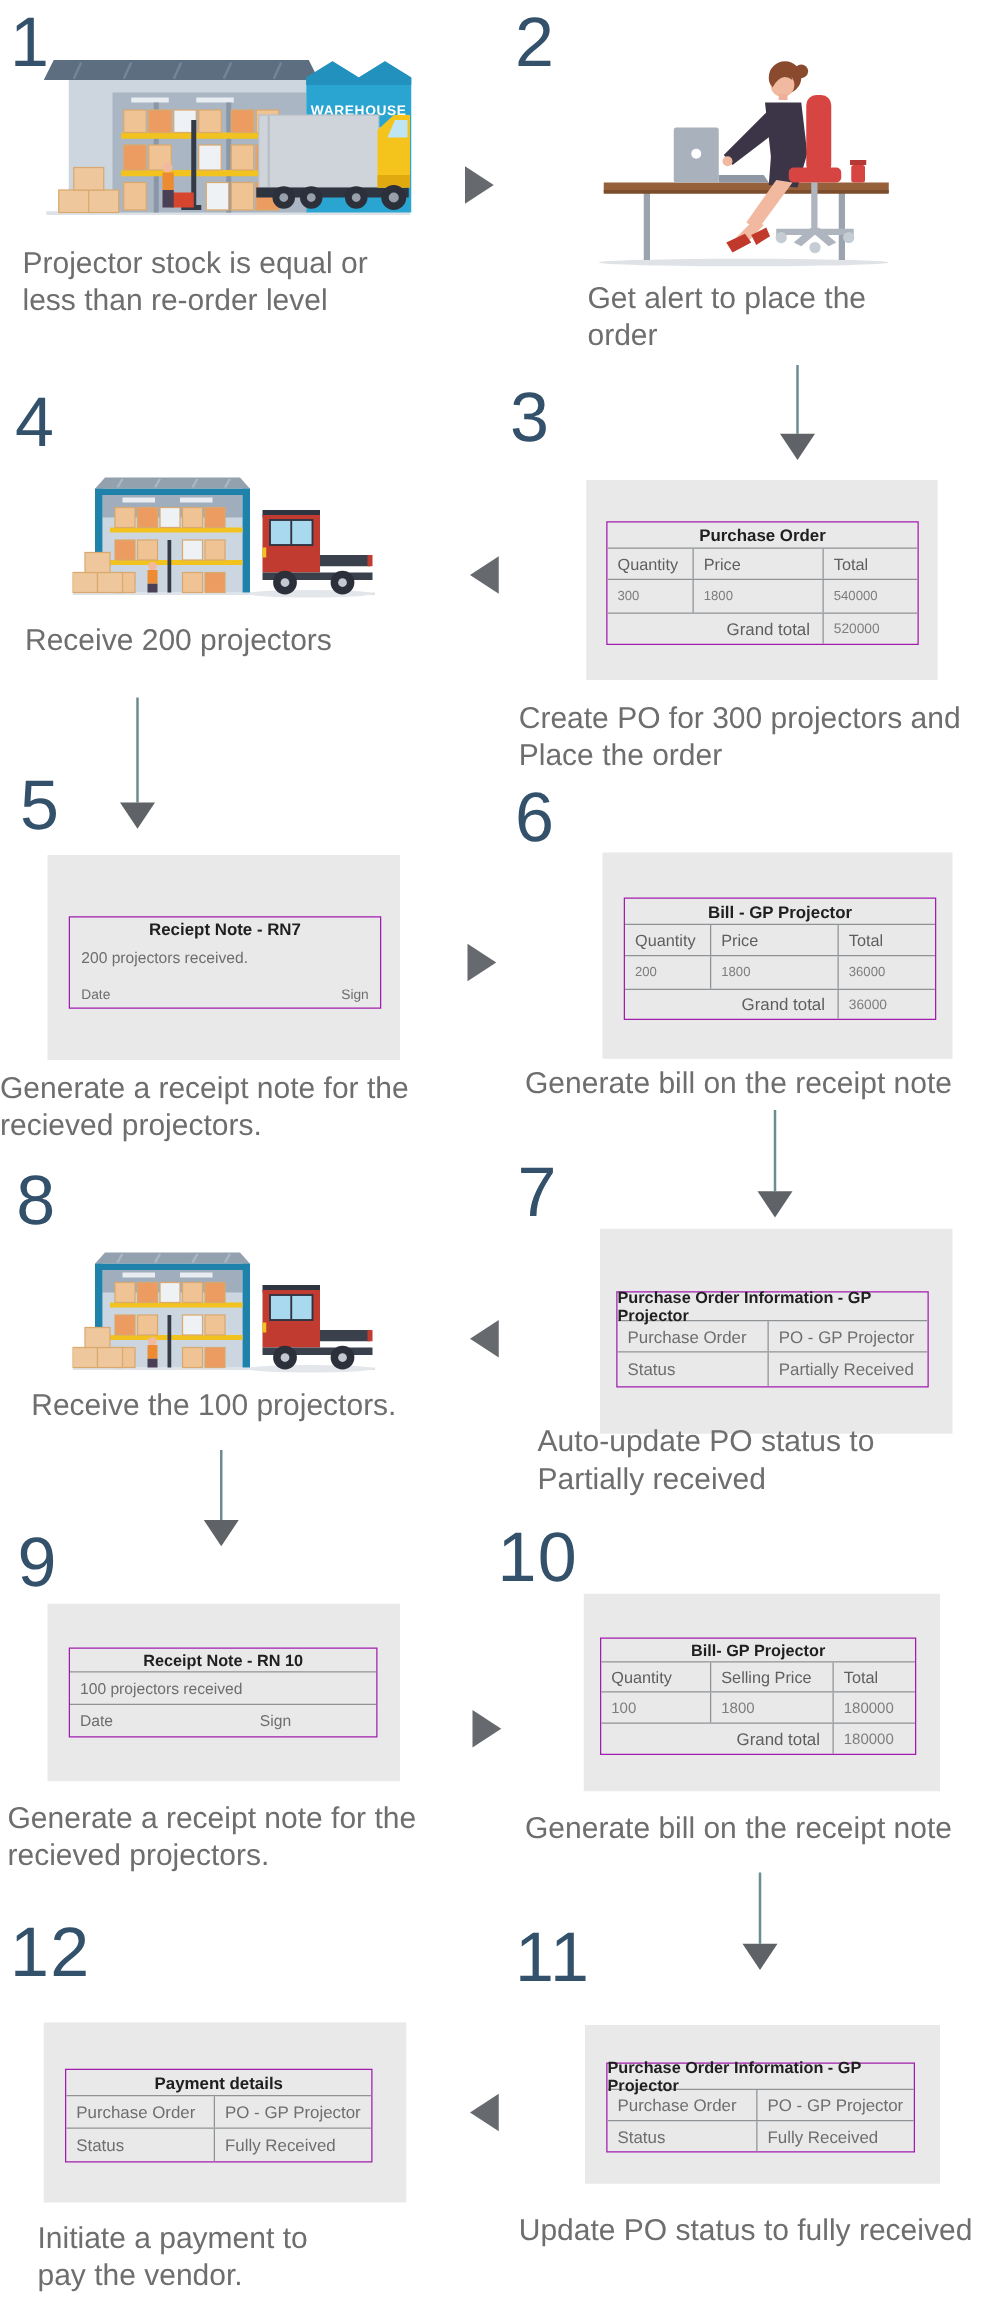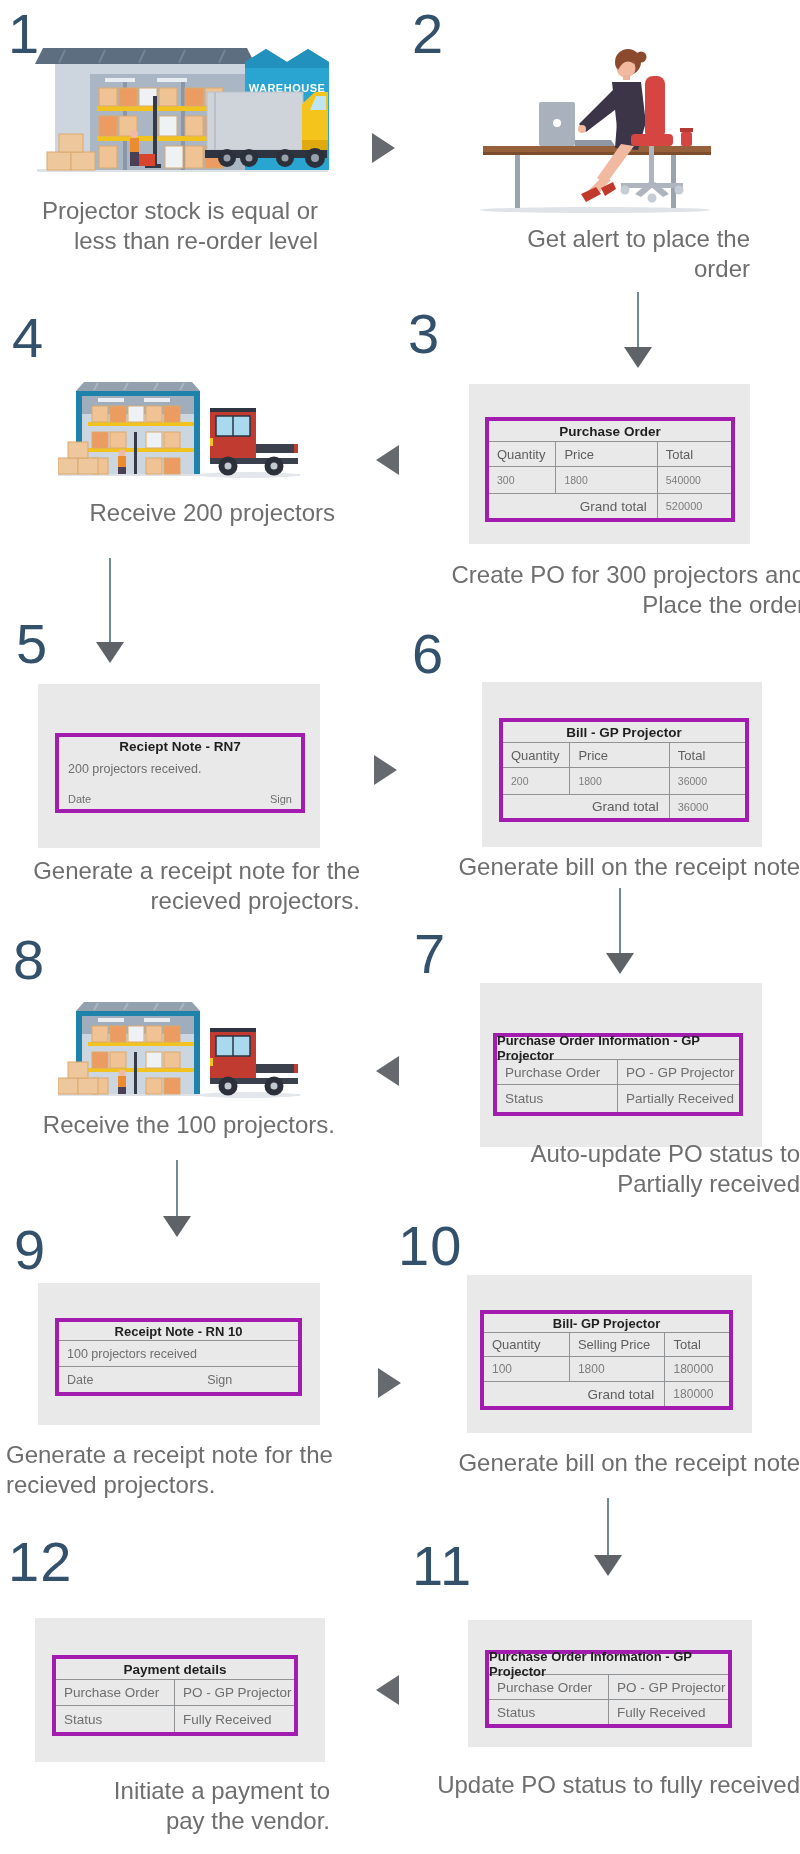--- a/index.html
+++ b/index.html
@@ -1,26 +1,26 @@
 <!DOCTYPE html>
 <html><head>
 <meta charset="utf-8">
 <style>
   * { margin:0; padding:0; box-sizing:border-box; }
   html,body { background:#ffffff; }
   body { font-family:"Liberation Sans", sans-serif; }
   .stage { position:relative; width:800px; height:1854px; background:#fff; overflow:hidden; margin:0 auto; }
 
   .num { position:absolute; font-size:56px; line-height:1; color:#33516b; letter-spacing:1px; }
-  .cap { position:absolute; color:#6e6e6e; font-size:24px; line-height:1.25; text-align:right; }
+  .cap { position:absolute; color:#6e6e6e; font-size:24px; line-height:1.25; text-align:left; }
   .cap span { display:block; }
   .cap.align-left { text-align:left; }
 
   .card { position:absolute; background:#e9e9e9; }
-  .tbl  { position:absolute; border:4px solid #a21caf; color:#6e6e6e; background:#e9e9e9; }
+  .tbl  { position:absolute; border:1px solid #a21caf; color:#6e6e6e; background:#e9e9e9; }
   .trow { display:flex; border-top:1px solid #8f9396; align-items:stretch; }
   .trow:first-child { border-top:none; }
   .tc { border-left:1px solid #8f9396; display:flex; align-items:center; padding:0 8px; overflow:hidden; white-space:nowrap; }
   .tc:first-child { border-left:none; }
   .ttitle { display:flex; align-items:center; justify-content:center; font-weight:bold; color:#1f1f1f; font-size:13.5px; }
   .thead .tc { font-size:13px; color:#5e5e5e; }
   .tdata .tc { font-size:10.5px; color:#7d7d7d; }
   .tgrand .merge { justify-content:flex-end; font-size:13.5px; color:#5e5e5e; padding-right:10px; }
   .tgrand .gval { font-size:11px; color:#7d7d7d; }
   .tkv .tc { font-size:13.5px; color:#6e6e6e; }

